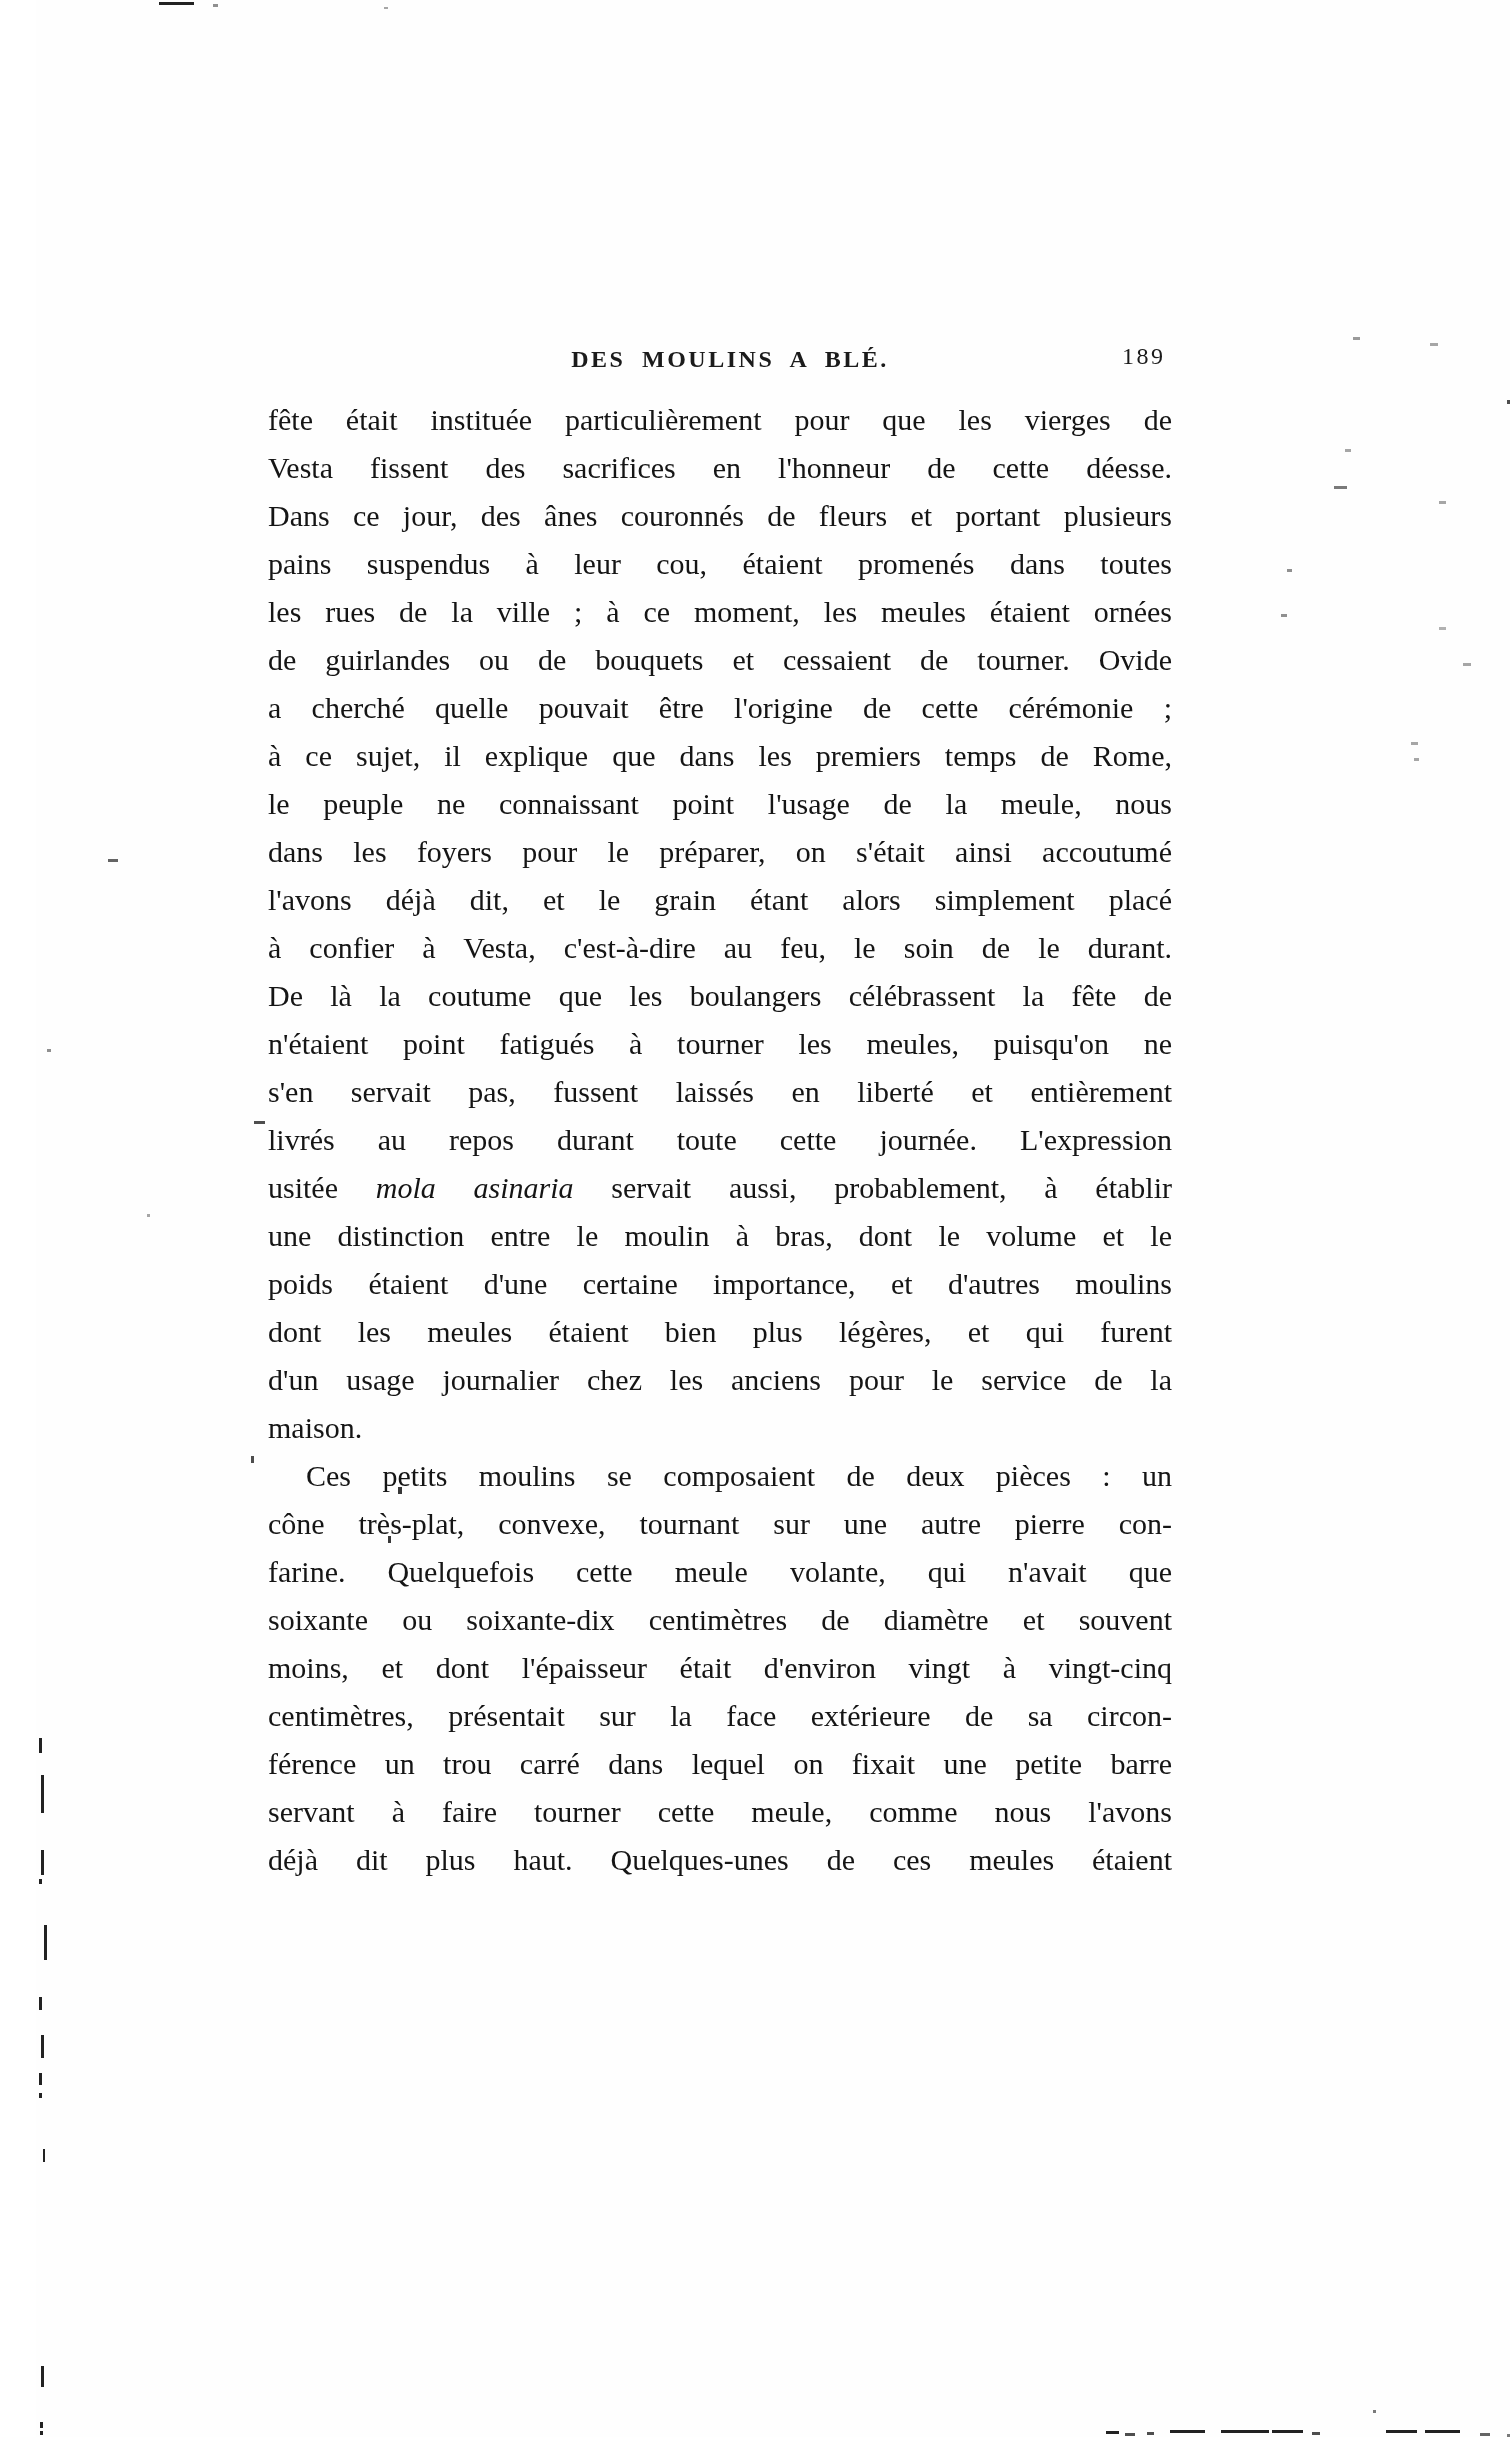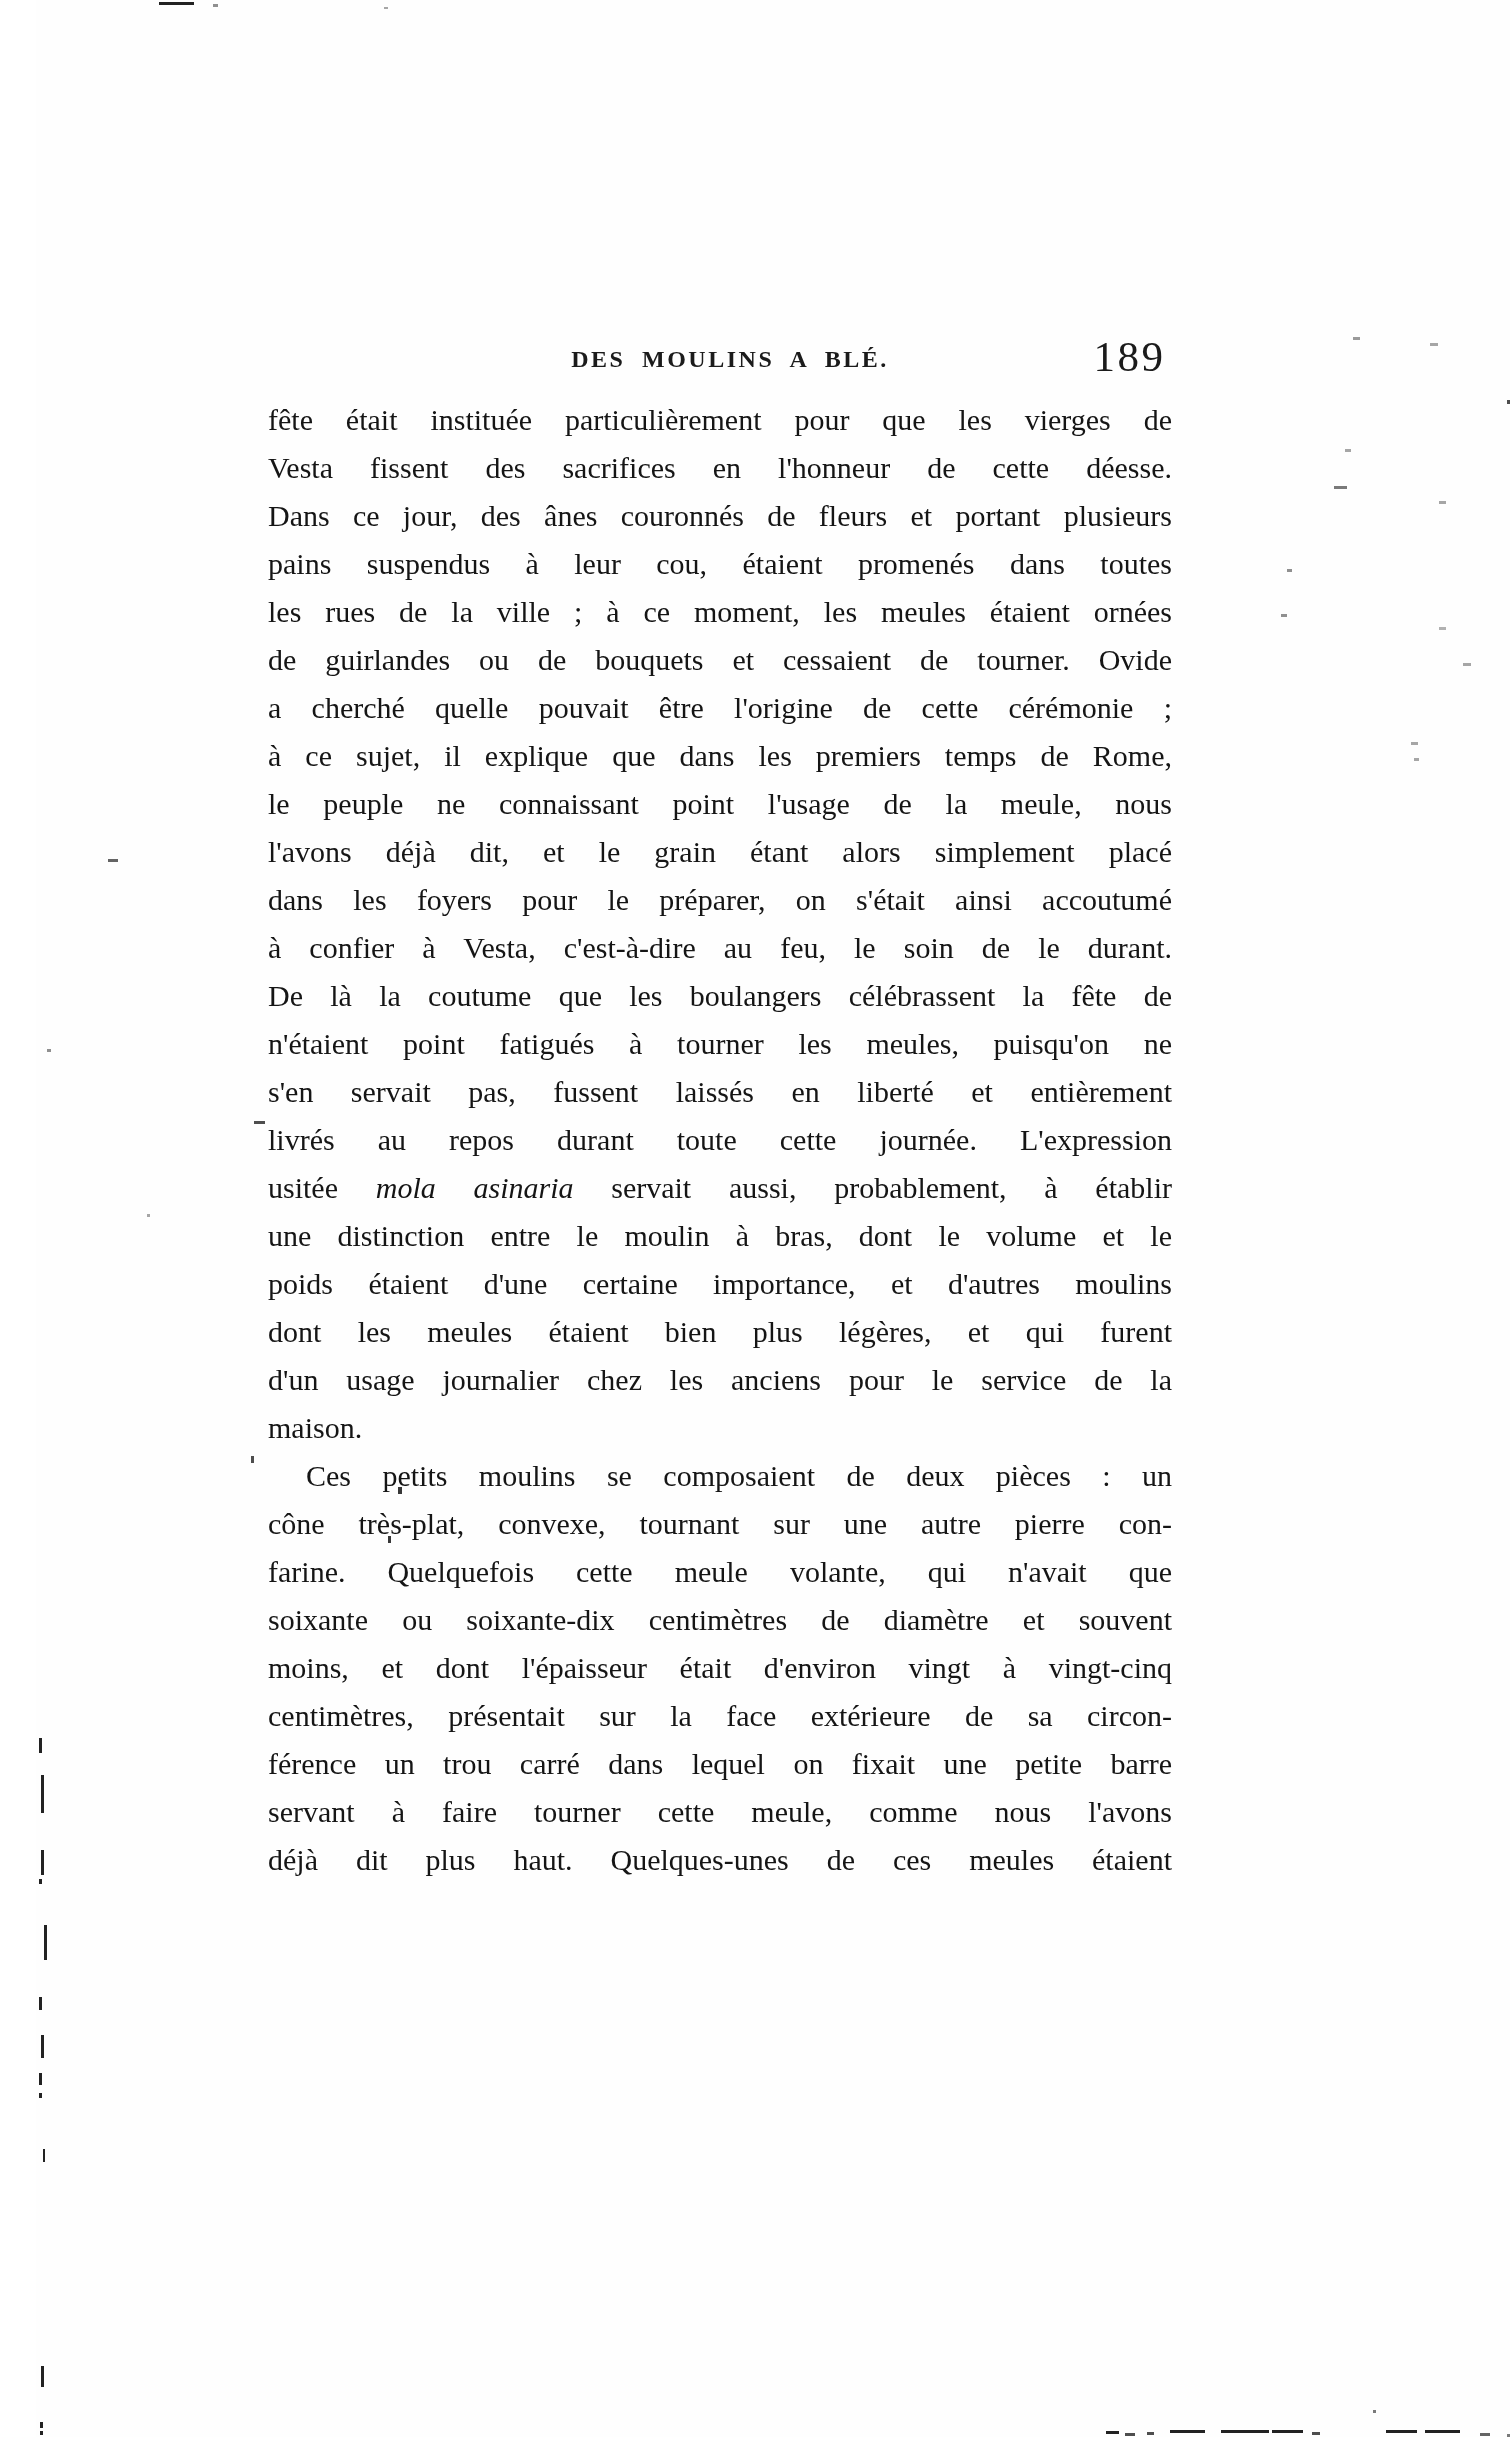--- a/index.html
+++ b/index.html
@@ -29,21 +29,21 @@
     line-height: 41px;
     letter-spacing: 2.5px;
     word-spacing: 8.2px;
     font-weight: 700;
     color: #1b1b1b;
   }
   .page-number {
     position: absolute;
     right: 16.4px;
     top: -3.3px;
-    font-size: 43px;
+    font-size: 24px;
     line-height: 41px;
     letter-spacing: 2.5px;
     font-weight: 400;
     color: #1b1b1b;
   }
   
   .page-body {
     position: absolute;
     left: 232px;
     top: 396px;
@@ -82,22 +82,22 @@
   <div class="page-body">
       <div class="text-line"><span>fête était instituée particulièrement pour que les vierges de</span></div>
       <div class="text-line"><span>Vesta fissent des sacrifices en l'honneur de cette déesse.</span></div>
       <div class="text-line"><span>Dans ce jour, des ânes couronnés de fleurs et portant plusieurs</span></div>
       <div class="text-line"><span>pains suspendus à leur cou, étaient promenés dans toutes</span></div>
       <div class="text-line"><span>les rues de la ville ; à ce moment, les meules étaient ornées</span></div>
       <div class="text-line"><span>de guirlandes ou de bouquets et cessaient de tourner. Ovide</span></div>
       <div class="text-line"><span>a cherché quelle pouvait être l'origine de cette cérémonie ;</span></div>
       <div class="text-line"><span>à ce sujet, il explique que dans les premiers temps de Rome,</span></div>
       <div class="text-line"><span>le peuple ne connaissant point l'usage de la meule, nous</span></div>
+      <div class="text-line"><span>dans les foyers pour le préparer, on s'était ainsi accoutumé</span></div>
       <div class="text-line"><span>l'avons déjà dit, et le grain étant alors simplement placé</span></div>
-      <div class="text-line"><span>dans les foyers pour le préparer, on s'était ainsi accoutumé</span></div>
       <div class="text-line"><span>à confier à Vesta, c'est-à-dire au feu, le soin de le durant.</span></div>
       <div class="text-line"><span>De là la coutume que les boulangers célébrassent la fête de</span></div>
       <div class="text-line"><span>n'étaient point fatigués à tourner les meules, puisqu'on ne</span></div>
       <div class="text-line"><span>s'en servait pas, fussent laissés en liberté et entièrement</span></div>
       <div class="text-line"><span>livrés au repos durant toute cette journée. L'expression</span></div>
       <div class="text-line"><span>usitée </span><span class="italic">mola asinaria</span><span> servait aussi, probablement, à établir</span></div>
       <div class="text-line"><span>une distinction entre le moulin à bras, dont le volume et le</span></div>
       <div class="text-line"><span>poids étaient d'une certaine importance, et d'autres moulins</span></div>
       <div class="text-line"><span>dont les meules étaient bien plus légères, et qui furent</span></div>
       <div class="text-line"><span>d'un usage journalier chez les anciens pour le service de la</span></div>

